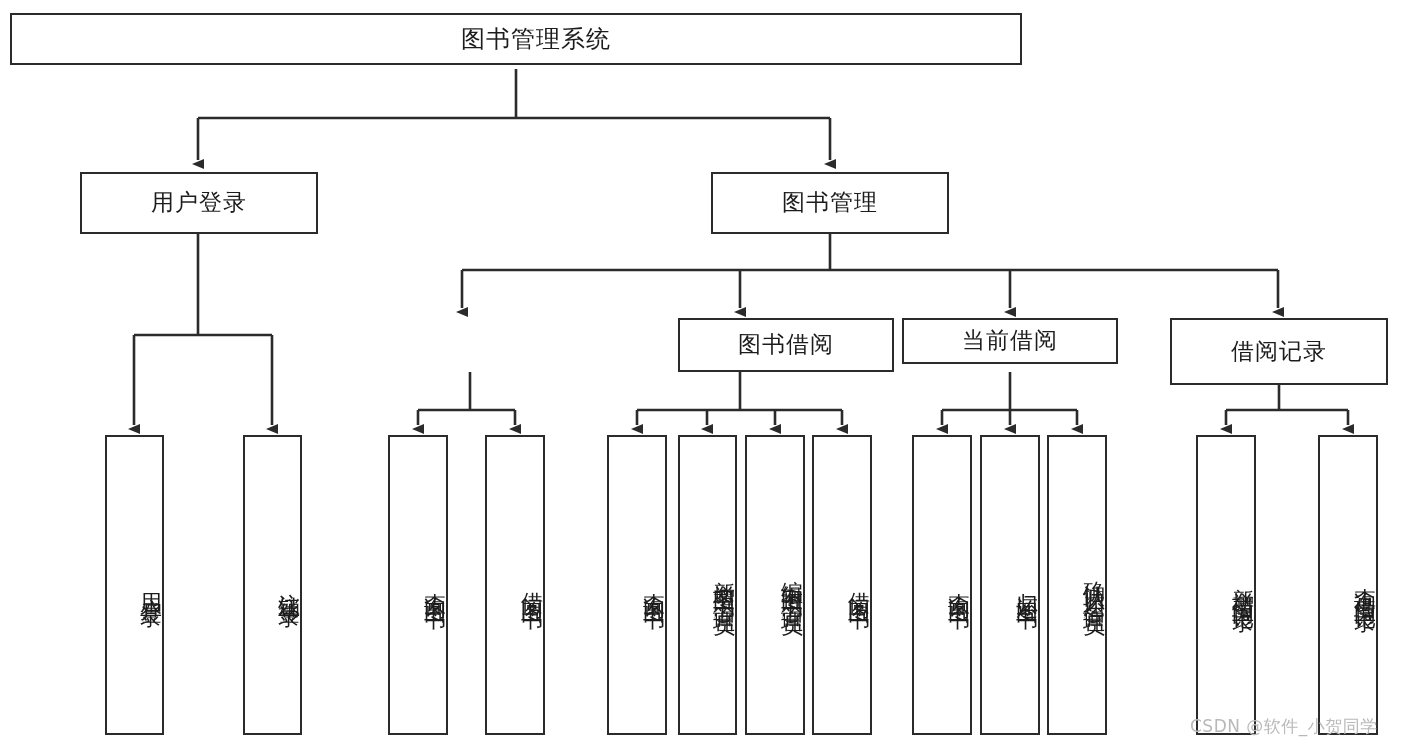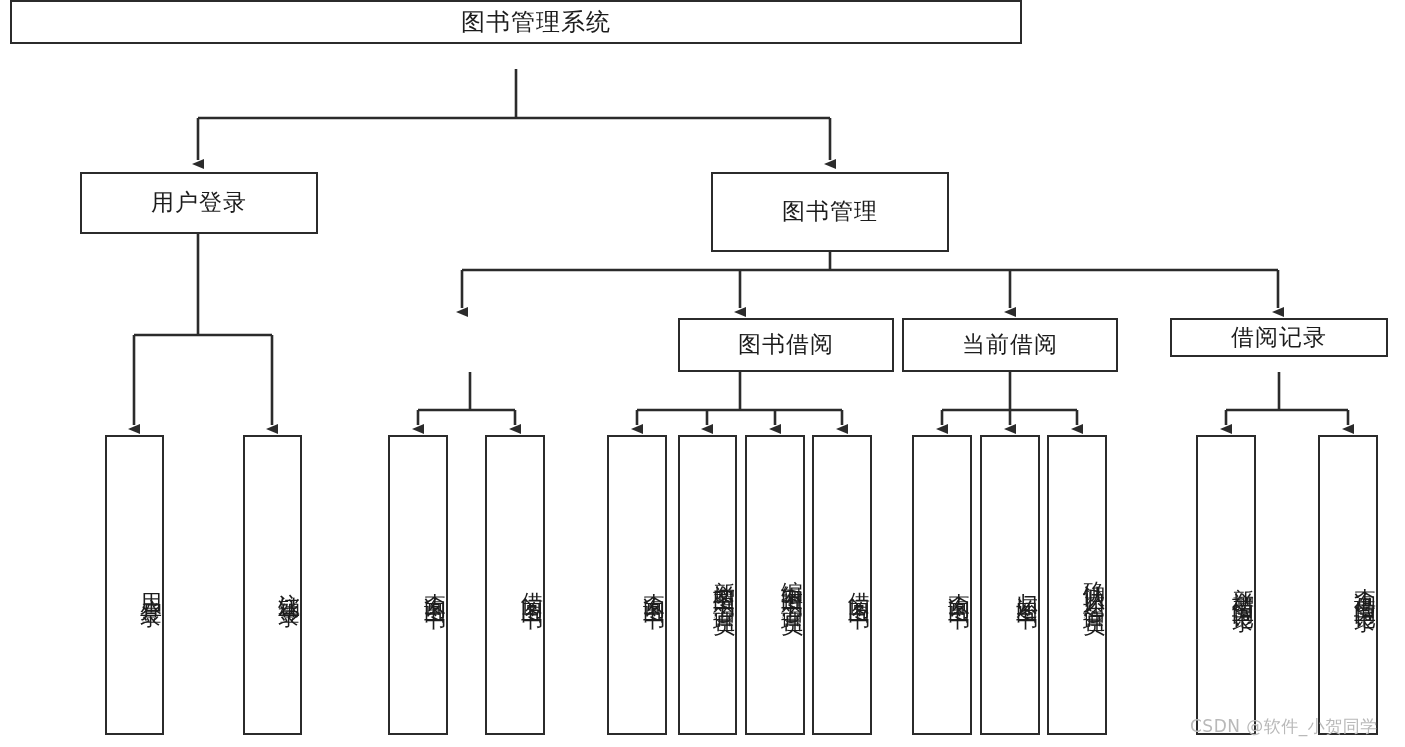--- a/index.html
+++ b/index.html
@@ -112,28 +112,28 @@
       <path d="M1010,410 L1010,425" marker-end="url(#arrow)"></path>
       <path d="M1077,410 L1077,425" marker-end="url(#arrow)"></path>
 
       <path d="M1279,372 L1279,410"></path>
       <path d="M1226,410 L1348,410"></path>
       <path d="M1226,410 L1226,425" marker-end="url(#arrow)"></path>
       <path d="M1348,410 L1348,425" marker-end="url(#arrow)"></path>
     </g>
   </svg>
 
-  <div class="node horiz root" style="left:10px; top:0; width:1012px; height:44px;padding-left:40px;">图书管理系统</div>
+  <div class="node horiz root" style="left:10px; top:13px; width:1012px; height:52px;padding-left:40px;">图书管理系统</div>
 
   <div class="node horiz" style="left:80px; top:172px; width:238px; height:62px;">用户登录</div>
-  <div class="node horiz" style="left:711px; top:172px; width:238px; height:80px;">图书管理</div>
+  <div class="node horiz" style="left:711px; top:172px; width:238px; height:62px;">图书管理</div>
 
   <div class="node horiz" style="left:632px; top:318px; width:216px; height:54px;margin-left:46px;">图书借阅</div>
-  <div class="node horiz" style="left:902px; top:318px; width:216px; height:54px;">当前借阅</div>
-  <div class="node horiz" style="left:1170px; top:318px; width:218px; height:39px;">借阅记录</div>
+  <div class="node horiz" style="left:902px; top:318px; width:216px; height:46px;">当前借阅</div>
+  <div class="node horiz" style="left:1170px; top:318px; width:218px; height:67px;">借阅记录</div>
 
   <div class="node vert" style="left:105px; top:435px; width:59px; height:300px;">用户登录</div>
   <div class="node vert" style="left:243px; top:435px; width:59px; height:300px;">注销登录</div>
 
   <div class="node vert" style="left:388px; top:435px; width:60px; height:300px;">查询图书</div>
   <div class="node vert" style="left:485px; top:435px; width:60px; height:300px;">借阅图书</div>
 
   <div class="node vert" style="left:607px; top:435px; width:60px; height:300px;">查询图书</div>
   <div class="node vert" style="left:678px; top:435px; width:59px; height:300px;">新增图书（管理员）</div>
   <div class="node vert" style="left:745px; top:435px; width:60px; height:300px;">编辑图书（管理员）</div>

